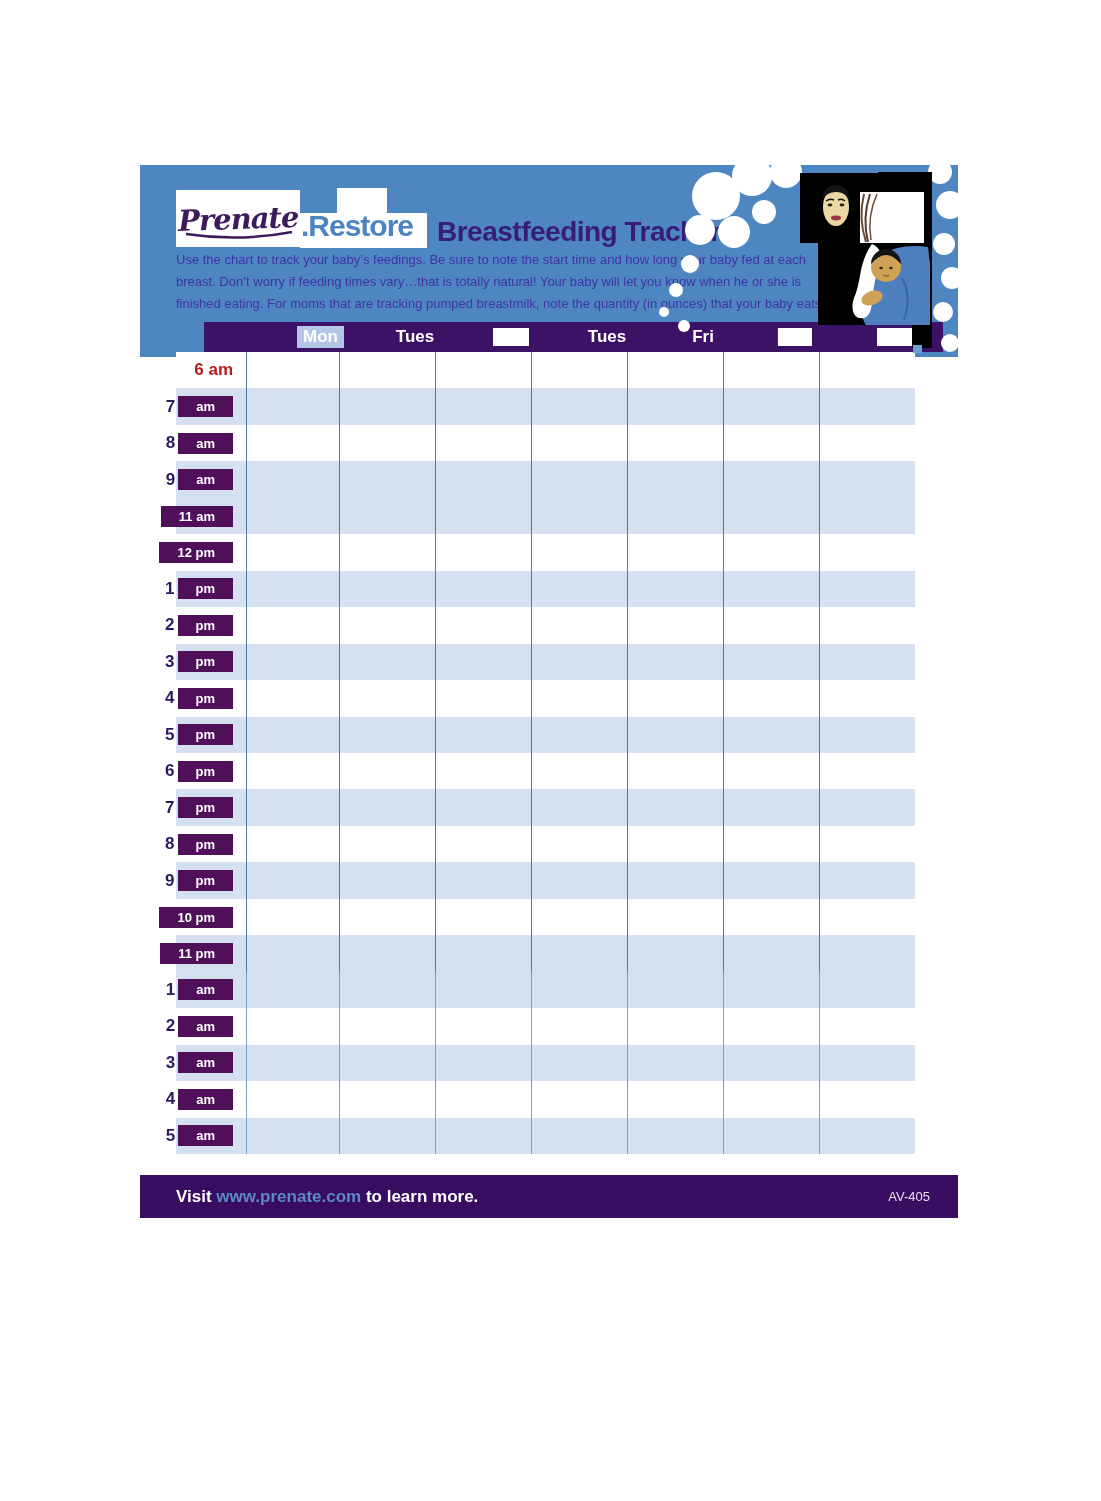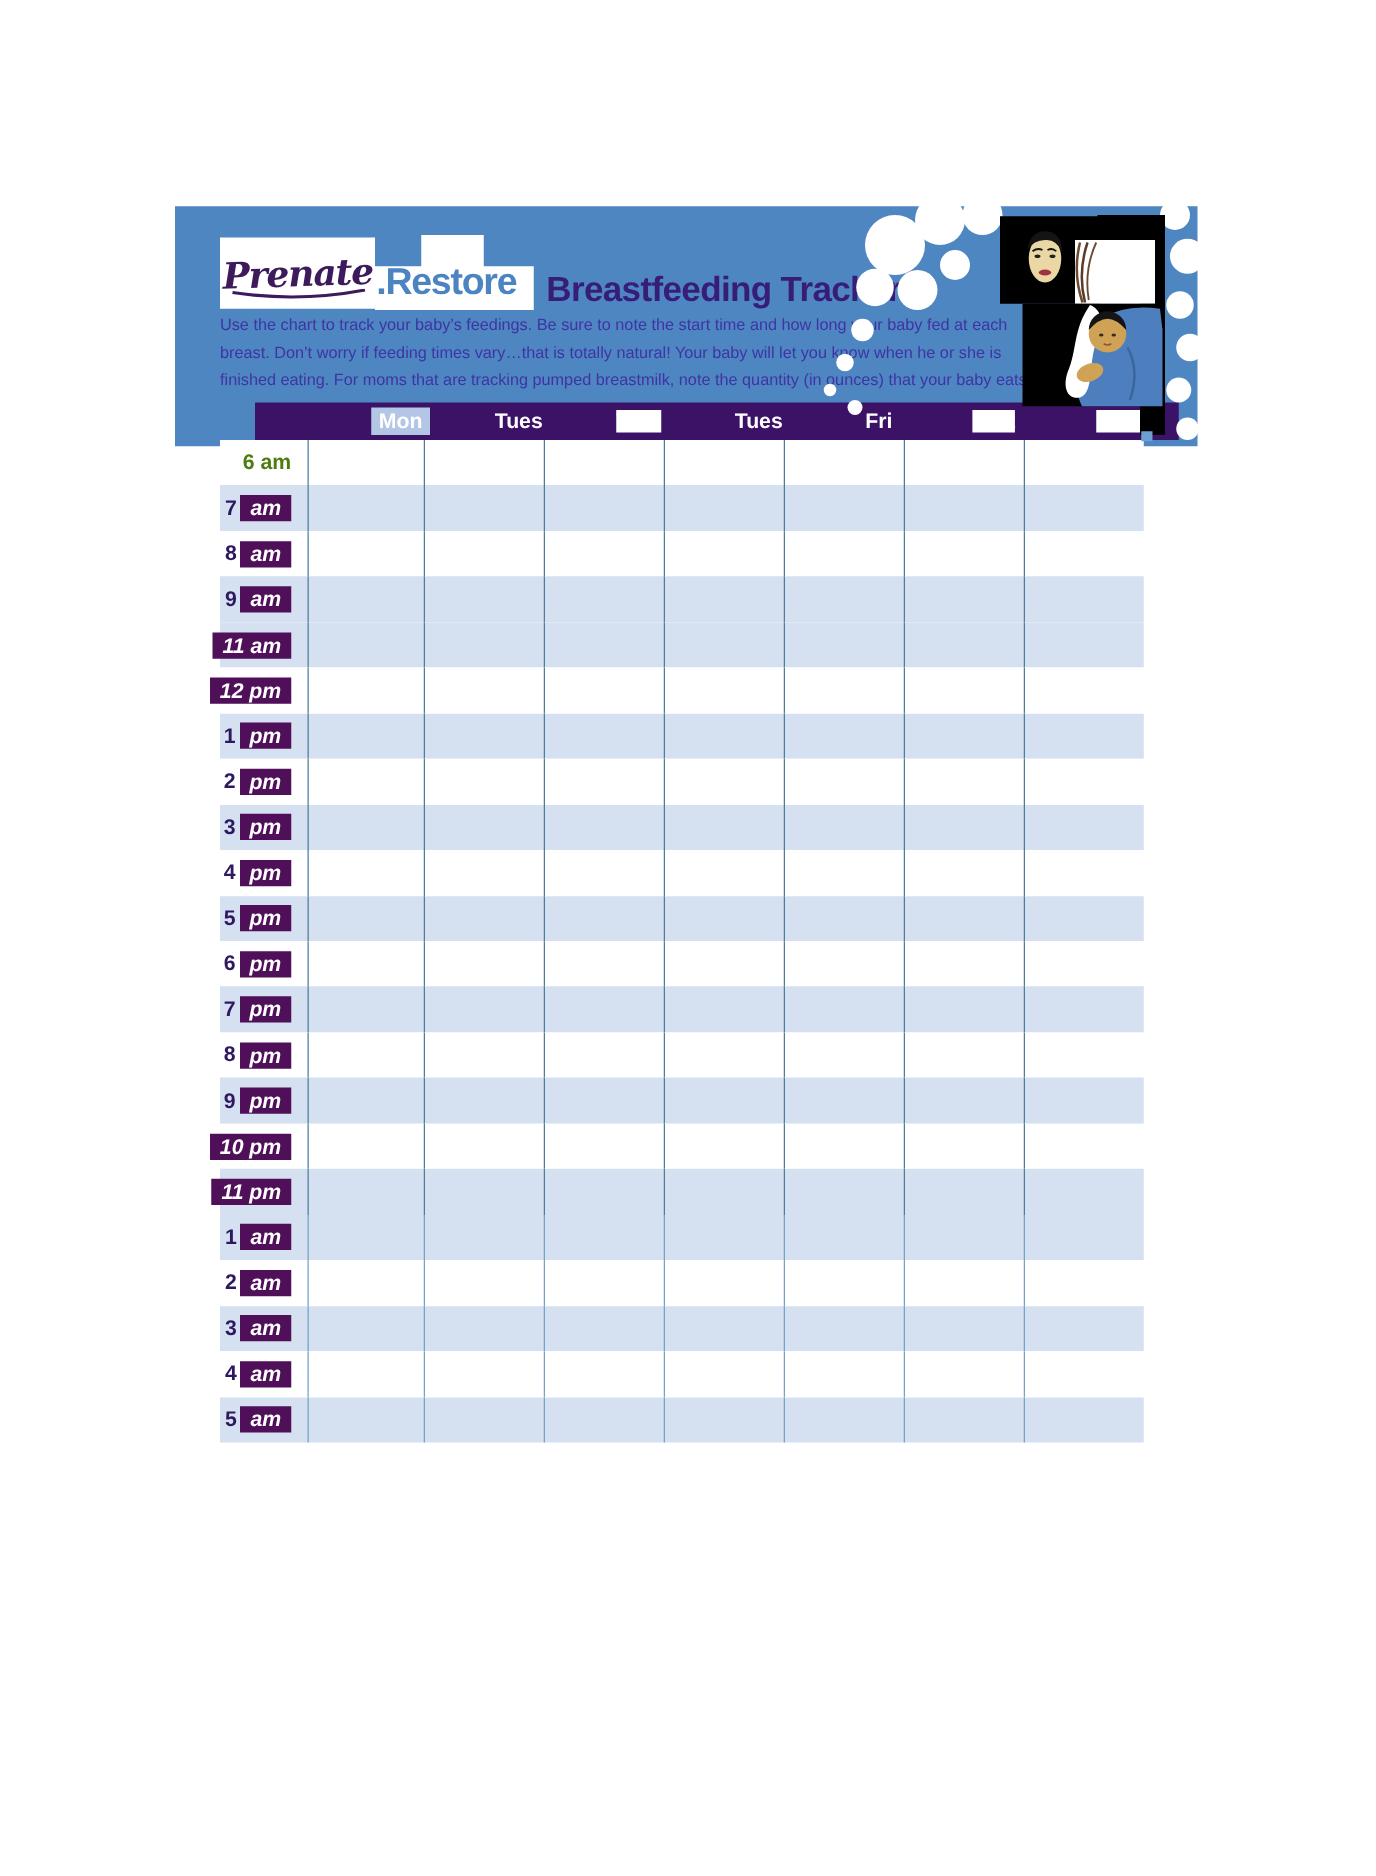--- a/index.html
+++ b/index.html
@@ -39,24 +39,24 @@
   .day-cover.partial{width:34px;transform:translate(-62%,-50%);}
 
   
   .table-body{position:absolute;left:176px;top:352px;width:739px;height:802px;
               display:flex;flex-direction:column;z-index:3;}
   .t-row{display:flex;flex:1;}
   .t-row.white{background:#fff;}
   .t-row.blue{background:var(--row-blue,#d5e0f1);}
   .time-cell{width:70px;flex:none;display:flex;align-items:center;justify-content:flex-end;
              padding-right:13px;box-sizing:border-box;white-space:nowrap;}
-  .t-plain{color:#4d7c0f;font-weight:bold;font-size:17px;margin-left:21px;}
+  .t-plain{color:#b91c1c;font-weight:bold;font-size:17px;margin-left:21px;}
   .t-num{color:#2e1860;font-weight:bold;font-size:17px;margin-right:3px;}
-  .t-box{background:var(--time-box-purple,#4f1059);color:#fff;font-weight:bold;font-size:17px;
-         padding:0 8px;line-height:21px;display:inline-block;font-style:italic;}
+  .t-box{background:var(--time-box-purple,#4f1059);color:#fff;font-weight:bold;font-size:13px;
+         padding:0 18px;line-height:21px;display:inline-block;}
   .cell{flex:none;box-sizing:border-box;border-left:1px solid var(--grid-line,#4e7d9c);}
   .t-row.lite .cell{border-left-color:var(--grid-line-light,#74a2c8);}
 
   
   .footer-bar{position:absolute;left:140px;top:1175px;width:818px;height:43px;
               background:var(--footer-purple,#380d61);display:flex;align-items:center;
               justify-content:space-between;padding:0 28px 0 36px;box-sizing:border-box;z-index:2;}
   .footer-text{font-size:17px;font-weight:bold;color:#fff;white-space:nowrap;}
   .footer-link{color:var(--link-blue,#5b8ac6);}
   .footer-code{font-size:13px;color:#e8e0f0;}
@@ -450,14 +450,20 @@
         <path d="M231,104 a15,15 0 0 1 30,0 q-8,-9 -15,-9 q-7,0 -15,9 Z" fill="#151515"></path>
         <ellipse cx="241" cy="108" rx="1.8" ry="1.2" fill="#3a2a1a"></ellipse>
         <ellipse cx="251" cy="108" rx="1.8" ry="1.2" fill="#3a2a1a"></ellipse>
         <path d="M243,115 q3,2 6,0" stroke="#8a5a30" stroke-width="1.3" fill="none"></path>
         <ellipse cx="232" cy="138" rx="11" ry="7" fill="#cfa255" transform="rotate(-20 232 138)"></ellipse>
       </g>
       <rect x="273" y="185" width="9" height="8" fill="#6f9ed2"></rect>
     </g>
   </svg>
 
+  <div class="footer-bar">
+    <div class="footer-text">
+      <span>Visit </span><span class="footer-link">www.prenate.com</span><span> to learn more.</span>
+    </div>
+    <div class="footer-code">AV-405</div>
+  </div>
 
 </div>
 
 </body></html>

